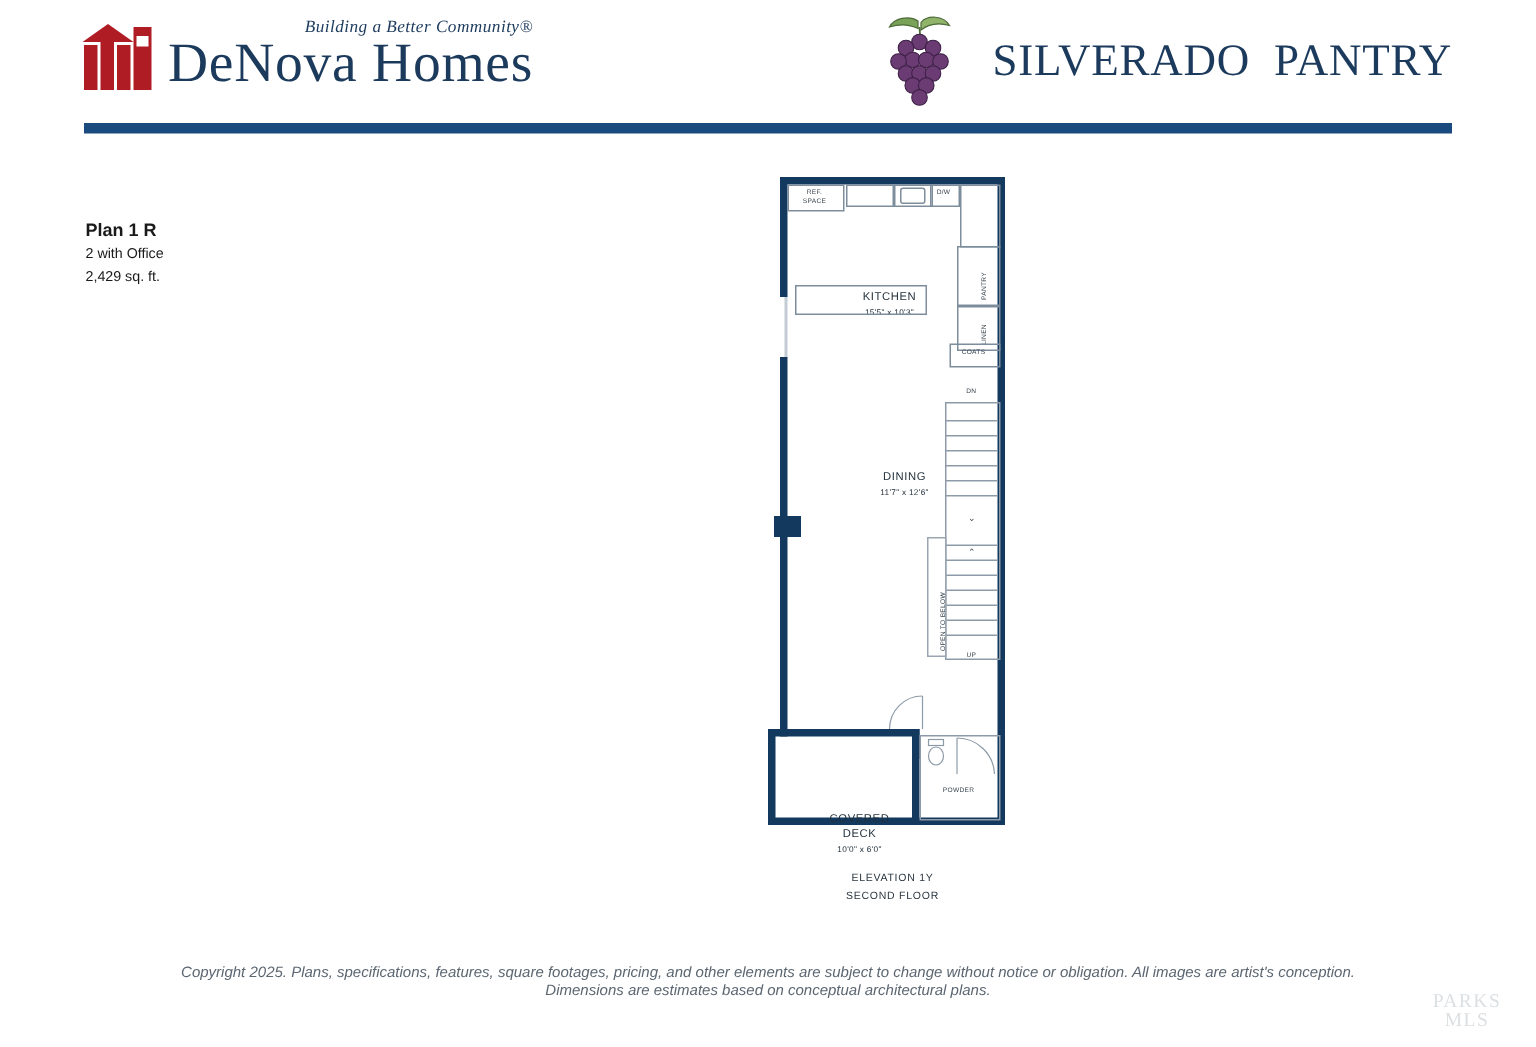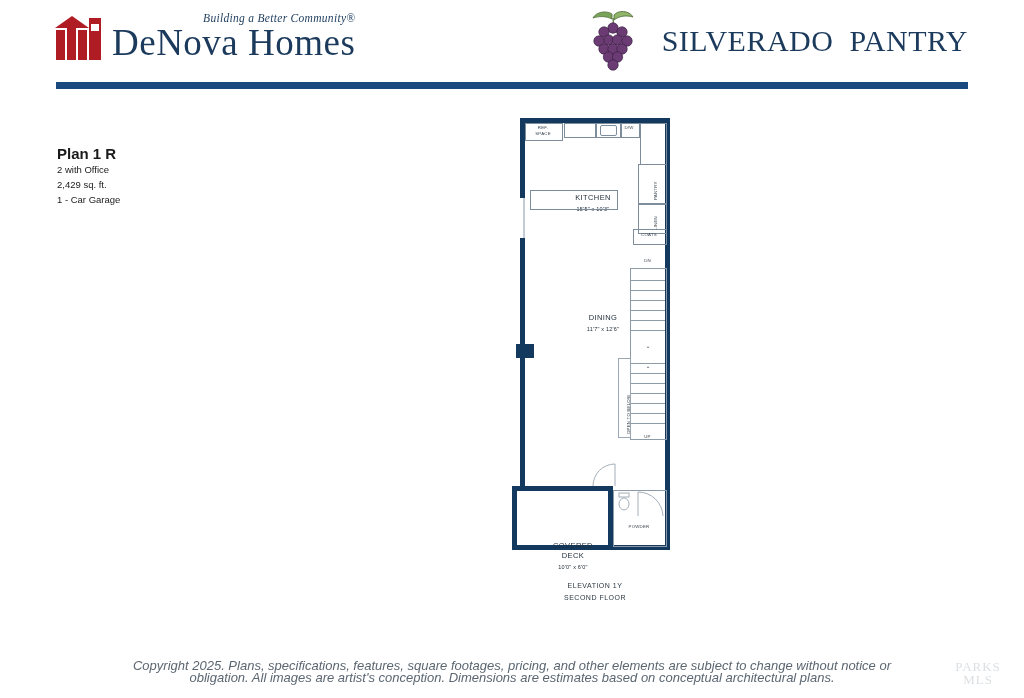--- a/index.html
+++ b/index.html
@@ -124,21 +124,21 @@
   #plan-info {
     position: absolute;
     left: 57px; top: 146px;
     width: 200px;
     font-size: 9.5px;
     line-height: 15px;
     color: #1a1a1a;
   }
   #plan-title {
     font-weight: bold;
-    font-size: 15px;
+    font-size: 12px;
     margin-bottom: 1px;
   }
 
   
   #floorplan {
     position: absolute;
     left: 512px; top: 118px;
     width: 166px; height: 432px;
   }
   .wall {
@@ -196,24 +196,24 @@
     font-size: 7px;
     color: #2b3views;
     color: #2b3742;
     line-height: 12px;
     letter-spacing: 0.5px;
   }
 
   
   #footer {
     position: absolute;
-    left: 112px; top: 660px;
+    left: 112px; top: 643px;
     width: 800px;
     text-align: center;
-    font-size: 13px;
+    font-size: 10px;
     font-style: italic;
     color: #5b6671;
     line-height: 12px;
   }
   #watermark {
     position: absolute;
     right: 10px; bottom: 8px;
     width: 72px; height: 30px;
     opacity: 0.5;
   }
@@ -274,21 +274,20 @@
     </div>
   </div>
 
   <div id="header-rule"></div>
 </div>
 
 <div id="plan-info">
   <div id="plan-title">Plan 1 R</div>
   <div>2 with Office</div>
   <div>2,429 sq. ft.</div>
-  <div>1 - Car Garage</div>
 </div>
 
 <div id="floorplan">
 
   <div class="wall" style="left:8px;  top:0px;   width:150px; height:5px;"></div>
   <div class="wall" style="left:8px;  top:0px;   width:5px;   height:80px;"></div>
   <div class="wall" style="left:153px;top:0px;   width:5px;   height:432px;"></div>
   <div class="wall" style="left:8px;  top:120px; width:5px;   height:250px;"></div>
   <div class="wall" style="left:0px;  top:368px; width:13px;  height:5px;"></div>
   <div class="wall" style="left:0px;  top:368px; width:5px;   height:64px;"></div>

